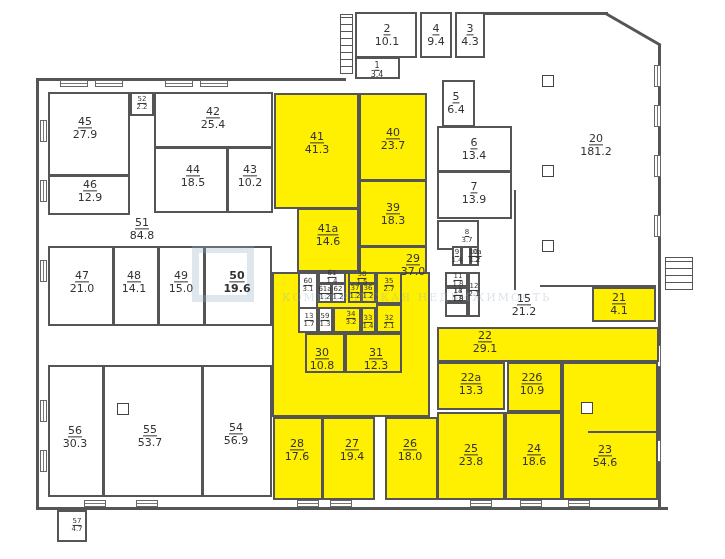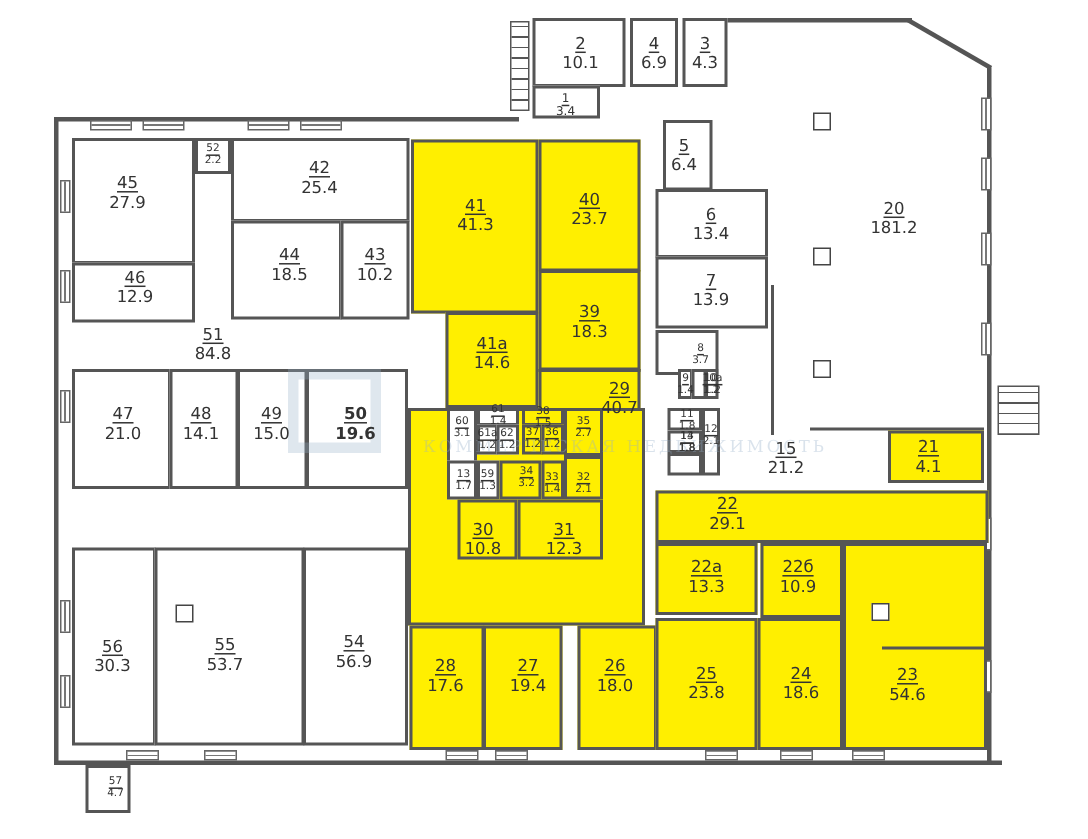--- a/index.html
+++ b/index.html
@@ -141,21 +141,21 @@
   <div class="room y" style="left:562px;top:362px;width:96px;height:138px;"></div>
   <div class="col" style="left:581px;top:402px;"></div>
   <div class="wall" style="left:588px;top:431px;width:68px;height:2px;"></div>
 
   <div class="wm-logo" style="left:192px;top:246px;width:62px;height:56px;"></div>
   <div class="wm" style="left:282px;top:291px;font-size:11px;letter-spacing:2px;">КОММЕРЧЕСКАЯ НЕДВИЖИМОСТЬ</div>
 
   <div class="lbl sm" style="left:377px;top:70px;"><span class="n">1</span><span class="a">3.4</span></div>
   <div class="lbl mid" style="left:387px;top:36px;"><span class="n">2</span><span class="a">10.1</span></div>
   <div class="lbl mid" style="left:470px;top:36px;"><span class="n">3</span><span class="a">4.3</span></div>
-  <div class="lbl mid" style="left:436px;top:36px;"><span class="n">4</span><span class="a">6.9</span></div>
+  <div class="lbl mid" style="left:436px;top:36px;"><span class="n">4</span><span class="a">9.4</span></div>
   <div class="lbl mid" style="left:456px;top:104px;"><span class="n">5</span><span class="a">6.4</span></div>
   <div class="lbl mid" style="left:474px;top:150px;"><span class="n">6</span><span class="a">13.4</span></div>
   <div class="lbl mid" style="left:474px;top:194px;"><span class="n">7</span><span class="a">13.9</span></div>
   <div class="lbl xs" style="left:467px;top:236px;"><span class="n">8</span><span class="a">3.7</span></div>
   <div class="lbl xs" style="left:457px;top:256px;"><span class="n">9</span><span class="a">1.4</span></div>
   <div class="lbl xs" style="left:474px;top:256px;"><span class="n">10</span><span class="a">1.2</span></div>
   <div class="lbl xs" style="left:475px;top:256px;"><span class="n">10a</span><span class="a">1.2</span></div>
   <div class="lbl xs" style="left:458px;top:280px;"><span class="n">11</span><span class="a">1.8</span></div>
   <div class="lbl xs" style="left:474px;top:290px;"><span class="n">12</span><span class="a">2.1</span></div>
   <div class="lbl xs" style="left:458px;top:295px;"><span class="n">13</span><span class="a">1.8</span></div>
@@ -165,21 +165,21 @@
   <div class="lbl mid" style="left:619px;top:305px;"><span class="n">21</span><span class="a">4.1</span></div>
   <div class="lbl mid" style="left:485px;top:343px;"><span class="n">22</span><span class="a">29.1</span></div>
   <div class="lbl mid" style="left:471px;top:385px;"><span class="n">22а</span><span class="a">13.3</span></div>
   <div class="lbl mid" style="left:532px;top:385px;"><span class="n">22б</span><span class="a">10.9</span></div>
   <div class="lbl mid" style="left:605px;top:457px;"><span class="n">23</span><span class="a">54.6</span></div>
   <div class="lbl mid" style="left:534px;top:456px;"><span class="n">24</span><span class="a">18.6</span></div>
   <div class="lbl mid" style="left:471px;top:456px;text-align:center;"><span class="n">25</span><span class="a">23.8</span></div>
   <div class="lbl mid" style="left:410px;top:451px;"><span class="n">26</span><span class="a">18.0</span></div>
   <div class="lbl mid" style="left:352px;top:451px;"><span class="n">27</span><span class="a">19.4</span></div>
   <div class="lbl mid" style="left:297px;top:451px;"><span class="n">28</span><span class="a">17.6</span></div>
-  <div class="lbl mid" style="left:413px;top:266px;"><span class="n">29</span><span class="a">40.7</span></div>
+  <div class="lbl mid" style="left:413px;top:266px;"><span class="n">29</span><span class="a">37.0</span></div>
   <div class="lbl mid" style="left:322px;top:360px;"><span class="n">30</span><span class="a">10.8</span></div>
   <div class="lbl mid" style="left:376px;top:360px;"><span class="n">31</span><span class="a">12.3</span></div>
   <div class="lbl xs" style="left:389px;top:322px;"><span class="n">32</span><span class="a">2.1</span></div>
   <div class="lbl xs" style="left:368px;top:322px;"><span class="n">33</span><span class="a">1.4</span></div>
   <div class="lbl xs" style="left:351px;top:318px;"><span class="n">34</span><span class="a">3.2</span></div>
   <div class="lbl xs" style="left:389px;top:285px;"><span class="n">35</span><span class="a">2.7</span></div>
   <div class="lbl xs" style="left:368px;top:292px;"><span class="n">36</span><span class="a">1.2</span></div>
   <div class="lbl xs" style="left:355px;top:292px;"><span class="n">37</span><span class="a">1.2</span></div>
   <div class="lbl xs" style="left:362px;top:278px;"><span class="n">38</span><span class="a">1.5</span></div>
   <div class="lbl mid" style="left:393px;top:215px;"><span class="n">39</span><span class="a">18.3</span></div>

